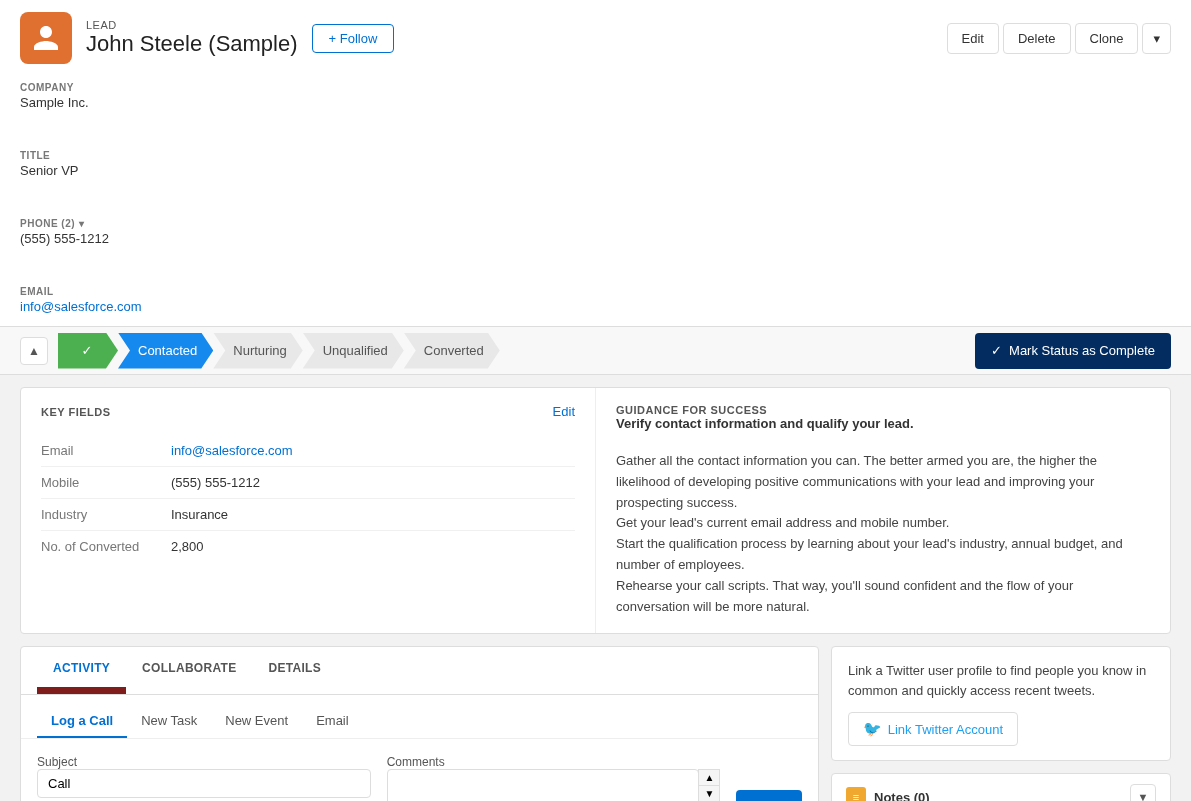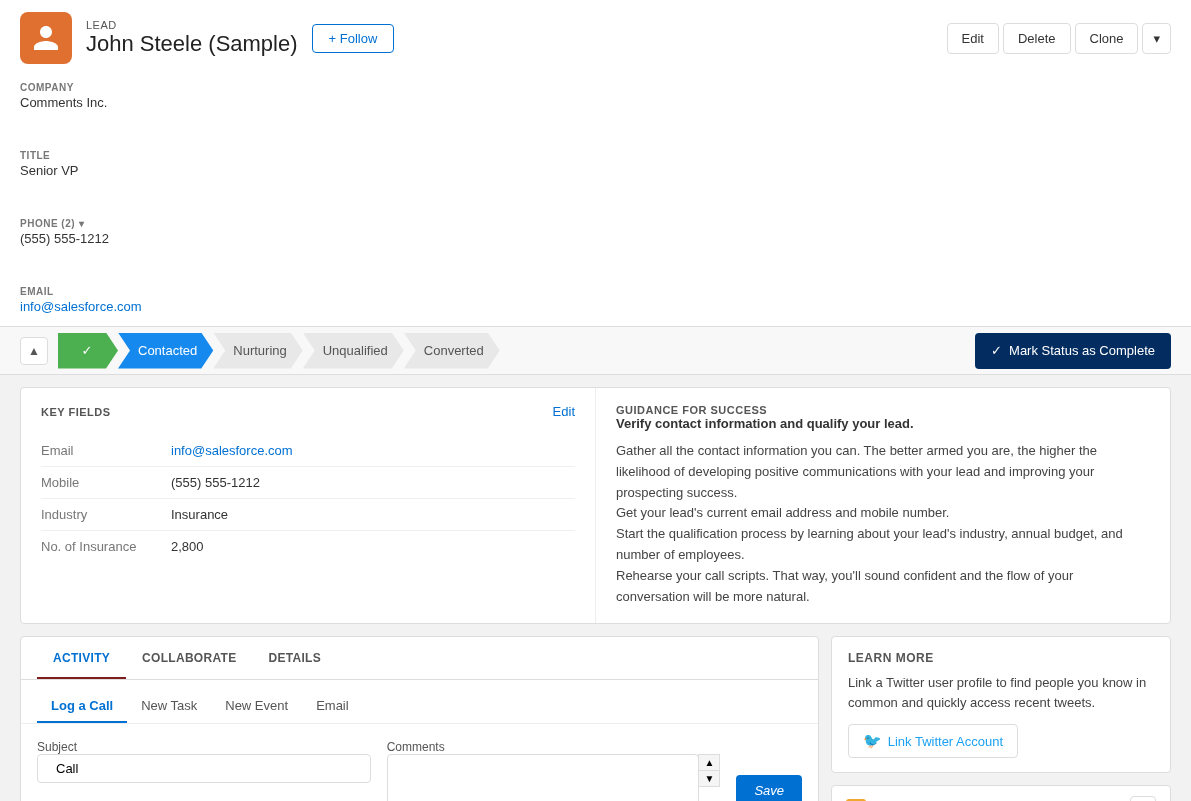--- a/index.html
+++ b/index.html
@@ -44,44 +44,44 @@
     .section-title { font-size: 11px; font-weight: 600; color: #555; text-transform: uppercase; letter-spacing: 0.5px; }
     .edit-link { color: #0070d2; font-size: 13px; cursor: pointer; text-decoration: none; }
     .field-row { display: flex; align-items: flex-start; padding: 8px 0; border-bottom: 1px solid #f0f0f0; }
     .field-row:last-child { border-bottom: none; }
     .field-row-label { width: 130px; color: #777; font-size: 13px; }
     .field-row-value { color: #333; font-size: 13px; }
     .field-row-value.link { color: #0070d2; }
 
     .guidance { flex: 1; padding: 16px 20px; }
     .guidance-title { font-size: 11px; font-weight: 600; color: #555; text-transform: uppercase; letter-spacing: 0.5px; }
-    .guidance-heading { font-weight: 700; font-size: 13px; margin-bottom: 10px; }
+    .guidance-heading { font-weight: 700; font-size: 13px; margin-bottom: 20px; }
     .guidance-text { font-size: 13px; color: #444; line-height: 1.6; }
 
     
     .bottom { display: flex; gap: 12px; padding: 0 20px 12px 20px; }
     .left-panel { flex: 1; background: white; border-radius: 4px; border: 1px solid #ddd; min-height: 200px; }
     .right-panel { width: 340px; display: flex; flex-direction: column; gap: 12px; }
 
     
     .tabs { display: flex; border-bottom: 1px solid #ddd; padding: 0 16px; gap: 0; }
     .tab { padding: 14px 16px 12px 16px; font-size: 13px; font-weight: 600; color: #555; cursor: pointer; border-bottom: 2px solid transparent; text-transform: uppercase; letter-spacing: 0.3px; font-size: 12px; }
-    .tab.active { color: #0070d2; border-bottom: 2px solid #7f1d1d; }
+    .tab.active { color: #0070d2; border-bottom: 7px solid #7f1d1d; }
 
     
     .sub-tabs { display: flex; padding: 10px 16px 0 16px; gap: 0; border-bottom: 1px solid #eee; }
     .sub-tab { padding: 8px 14px; font-size: 13px; color: #555; cursor: pointer; border-bottom: 2px solid transparent; }
     .sub-tab.active { color: #0070d2; border-bottom: 2px solid #0070d2; font-weight: 600; }
 
     
     .form-area { padding: 16px; }
     .form-row { display: flex; gap: 16px; }
     .form-group { display: flex; flex-direction: column; gap: 0; }
     .form-label { font-size: 12px; color: #555; }
-    .form-input { border: 1px solid #ddd; border-radius: 4px; padding: 6px 18px; font-size: 13px; width: 100%; }
+    .form-input { border: 1px solid #ddd; border-radius: 4px; padding: 6px 10px; font-size: 13px; width: 100%; }
     .subject-group { flex: 1; }
     .comments-group { flex: 1; }
     .comments-textarea { border: 1px solid #ddd; border-radius: 4px; padding: 6px 10px; font-size: 13px; width: 100%; resize: none; height: 52px; }
     .save-btn { background: #0070d2; color: white; border: none; border-radius: 4px; padding: 8px 18px; font-size: 13px; cursor: pointer; align-self: flex-end; margin-top: 4px; font-style: italic; }
 
     
     .rp-card { background: white; border-radius: 4px; border: 1px solid #ddd; padding: 14px 16px; }
     .learn-more-title { font-size: 12px; font-weight: 600; color: #555; text-transform: uppercase; letter-spacing: 0.5px; margin-bottom: 8px; }
     .learn-more-text { font-size: 13px; color: #444; line-height: 1.5; margin-bottom: 12px; }
     .twitter-btn { background: white; border: 1px solid #ddd; border-radius: 4px; padding: 7px 14px; font-size: 13px; color: #1da1f2; cursor: pointer; display: flex; align-items: center; gap: 6px; }
@@ -112,21 +112,21 @@
     <div class="header-right">
       <button class="action-btn">Edit</button>
       <button class="action-btn">Delete</button>
       <button class="action-btn">Clone</button>
       <button class="dropdown-btn">▾</button>
     </div>
   </div>
   <div class="header-fields">
     <div class="field-group">
       <span class="field-label">COMPANY</span>
-      <span class="field-value">Comments Inc.</span>
+      <span class="field-value">Sample Inc.</span>
     </div>
     <div class="field-group">
       <span class="field-label">TITLE</span>
       <span class="field-value">Senior VP</span>
     </div>
     <div class="field-group">
       <span class="field-label phone-label">
         <span>PHONE (2)</span>
         <span style="cursor:pointer;">▾</span>
       </span>
@@ -166,21 +166,21 @@
   </div>
           <div class="field-row">
     <span class="field-row-label">Mobile</span>
     <span class="field-row-value">(555) 555-1212</span>
   </div>
           <div class="field-row">
     <span class="field-row-label">Industry</span>
     <span class="field-row-value">Insurance</span>
   </div>
           <div class="field-row">
-    <span class="field-row-label">No. of Insurance</span>
+    <span class="field-row-label">No. of Converted</span>
     <span class="field-row-value">2,800</span>
   </div>
         </div>
     </div>
 
     <div class="guidance">
       <div class="guidance-title">GUIDANCE FOR SUCCESS</div>
       <div class="guidance-heading">Verify contact information and qualify your lead.</div>
       <div class="guidance-text" id="guidance-paragraphs"><span>Gather all the contact information you can. The better armed you are, the higher the likelihood of developing positive communications with your lead and improving your prospecting success.</span><br><span>Get your lead's current email address and mobile number.</span><br><span>Start the qualification process by learning about your lead's industry, annual budget, and number of employees.</span><br><span>Rehearse your call scripts. That way, you'll sound confident and the flow of your conversation will be more natural.</span><br></div>
     </div>
@@ -221,21 +221,20 @@
           </div>
         </div>
         <button class="save-btn">Save</button>
       </div>
     </div>
   </div>
 
   <div class="right-panel">
 
     <div class="rp-card">
-      <div class="learn-more-title">Learn More</div>
       <div class="learn-more-text">Link a Twitter user profile to find people you know in common and quickly access recent tweets.</div>
       <button class="twitter-btn">
         <span style="color:#1da1f2; font-size:15px;">🐦</span>
         <span>Link Twitter Account</span>
       </button>
     </div>
 
     <div class="notes-card">
       <div class="notes-header">
         <div class="notes-title">

